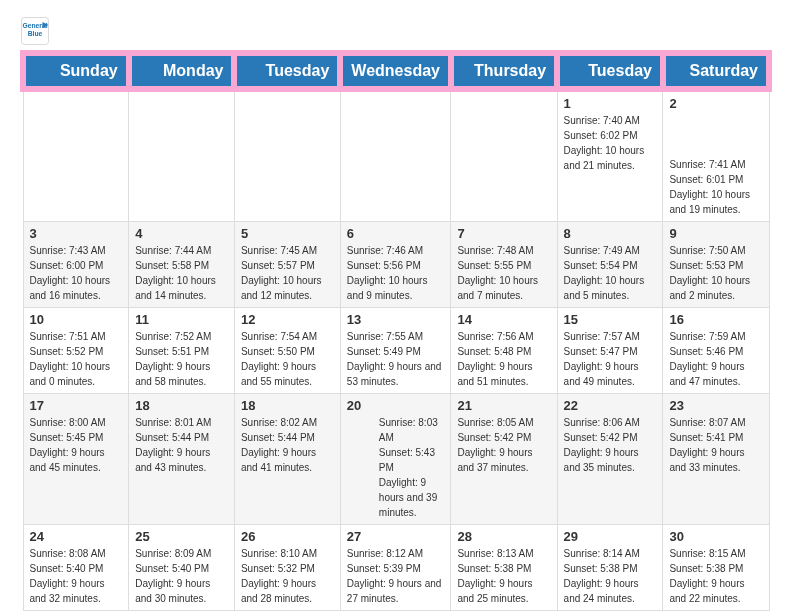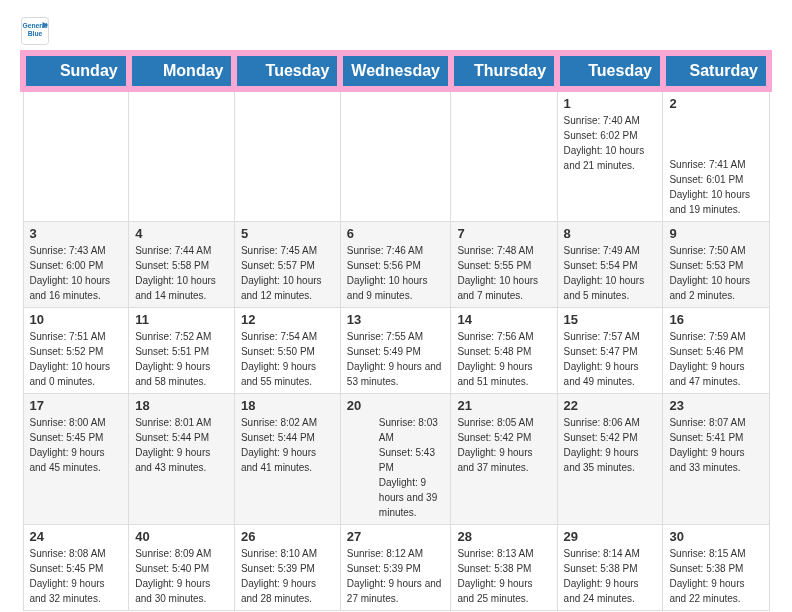--- a/index.html
+++ b/index.html
@@ -229,33 +229,33 @@
             <span class="day-num">23</span>
             <div class="day-info" style="white-space: pre-line;">Sunrise: 8:07 AM
 Sunset: 5:41 PM
 Daylight: 9 hours and 33 minutes.</div>
           </td>
         </tr>
         <tr>
           <td>
             <span class="day-num">24</span>
             <div class="day-info" style="white-space: pre-line;">Sunrise: 8:08 AM
-Sunset: 5:45 PM
+Sunset: 5:40 PM
 Daylight: 9 hours and 32 minutes.</div>
           </td>
           <td>
-            <span class="day-num">40</span>
+            <span class="day-num">25</span>
             <div class="day-info" style="white-space: pre-line;">Sunrise: 8:09 AM
 Sunset: 5:40 PM
 Daylight: 9 hours and 30 minutes.</div>
           </td>
           <td>
             <span class="day-num">26</span>
             <div class="day-info" style="white-space: pre-line;">Sunrise: 8:10 AM
-Sunset: 5:39 PM
+Sunset: 5:32 PM
 Daylight: 9 hours and 28 minutes.</div>
           </td>
           <td>
             <span class="day-num">27</span>
             <div class="day-info" style="white-space: pre-line;">Sunrise: 8:12 AM
 Sunset: 5:39 PM
 Daylight: 9 hours and 27 minutes.</div>
           </td>
           <td>
             <span class="day-num">28</span>

